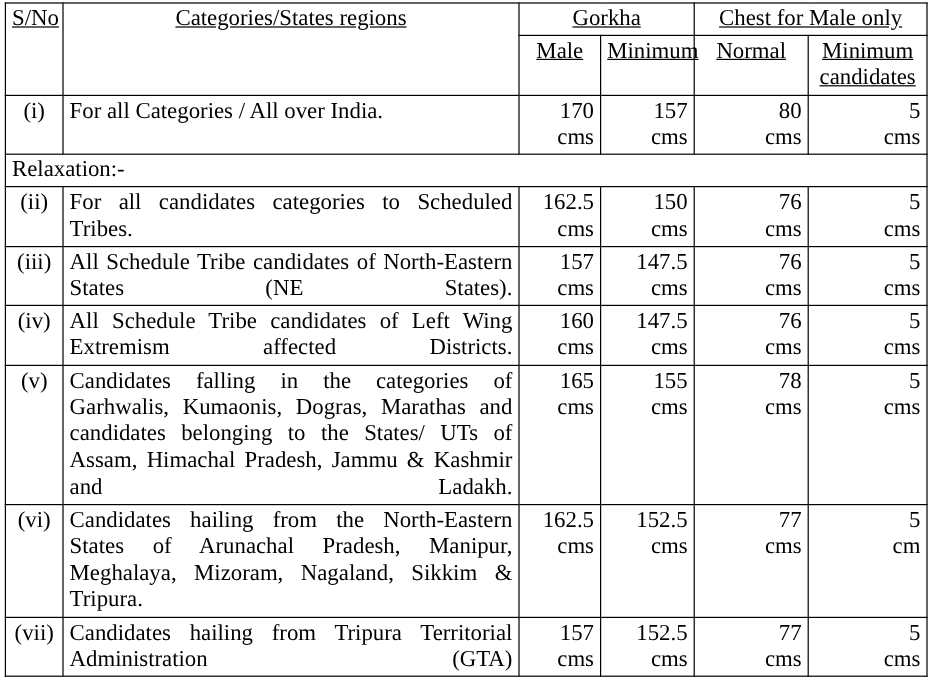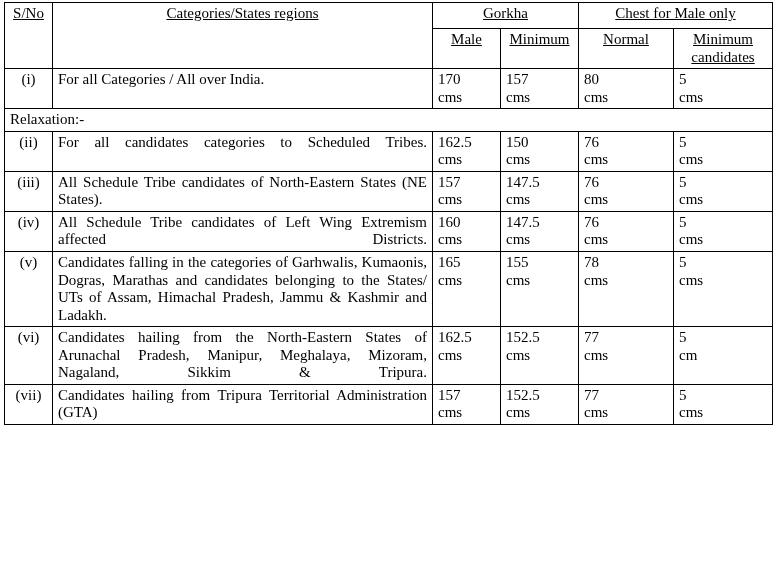--- a/index.html
+++ b/index.html
@@ -24,21 +24,21 @@
     border-collapse: collapse;
     width: 768px;
     margin-left: 4px;
     margin-top: 2px;
     table-layout: fixed;
   }
   table.spec td, table.spec th {
     border: 1.4px solid #000000;
     padding: 2px 5px;
     vertical-align: top;
-    font-size: 15px;
+    font-size: 19px;
     line-height: 1.17;
     font-weight: normal;
   }
   
   col.c-sno      { width: 48px; }
   col.c-cat      { width: 380px; }
   col.c-male     { width: 68px; }
   col.c-female   { width: 78px; }
   col.c-normal   { width: 95px; }
   col.c-minexp   { width: 99px; }
@@ -64,21 +64,21 @@
     text-align: justify;
     text-align-last: justify;
     hyphens: none;
   }
   .cat.nojust {
     text-align: left;
     text-align-last: left;
     margin-top: 39px;
   }
   .num {
-    text-align: left;
+    text-align: right;
     vertical-align: top;
     line-height: 1.17;
     margin-top: 20px;
   }
   .relax {
     font-weight: normal;
     text-align: left;
     padding-top: 3px;
     padding-bottom: 3px;
     margin-top: 40px;

